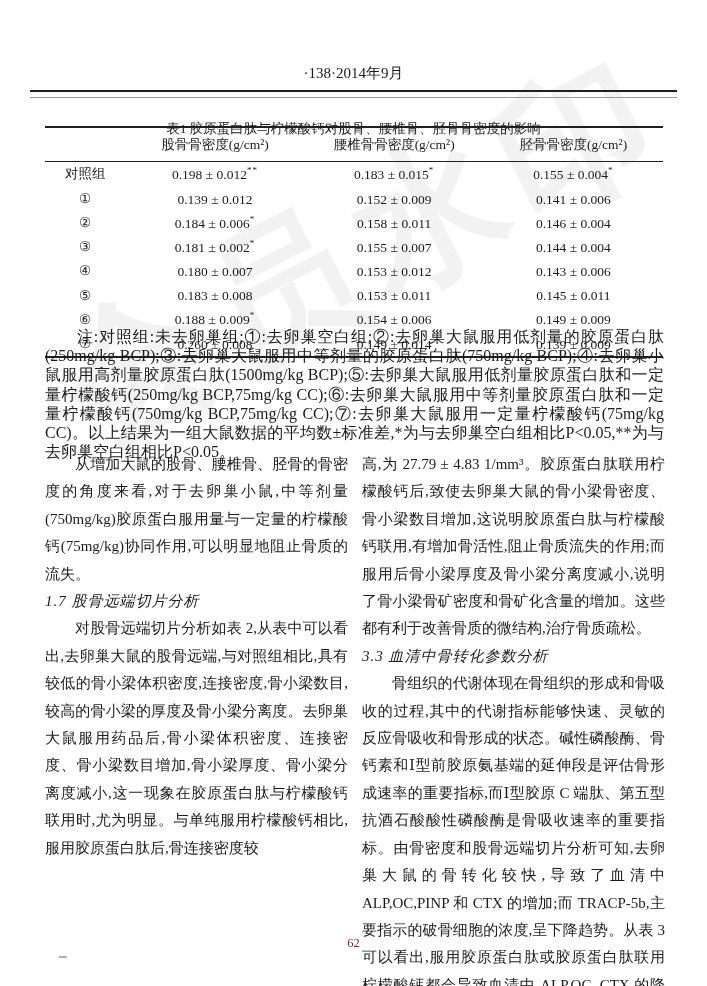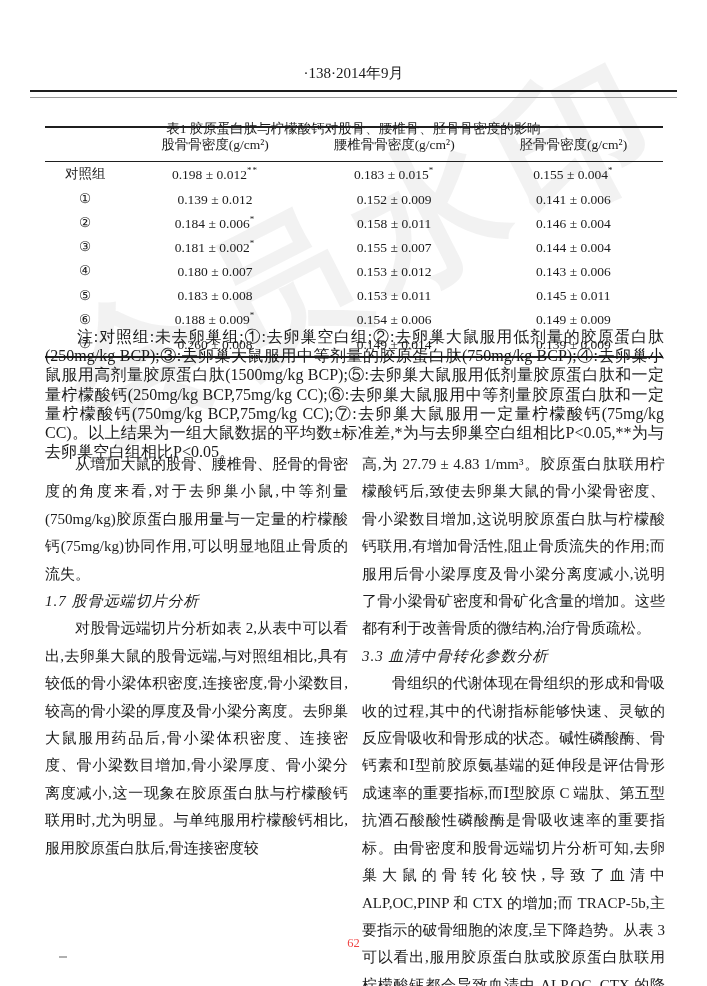--- a/index.html
+++ b/index.html
@@ -67,21 +67,21 @@
     text-align:justify;
   }
   .col p.indent{text-indent:2em;}
   .col h3{
     margin:0;font-size:15px;line-height:27.4px;
     font-weight:400;font-style:italic;letter-spacing:1px;
   }
   
   .page-footer{
     position:absolute;top:936px;left:0;right:0;
-    text-align:center;font-size:12.5px;color:#ef4444;
+    text-align:center;font-size:12.5px;color:#7f1d1d;
   }
   .corner-dash{
     position:absolute;left:59px;top:956px;width:8px;height:2px;background:#b0b0b0;
   }
 </style>
 </head>
 <body>
 
 <div class="page">
 

